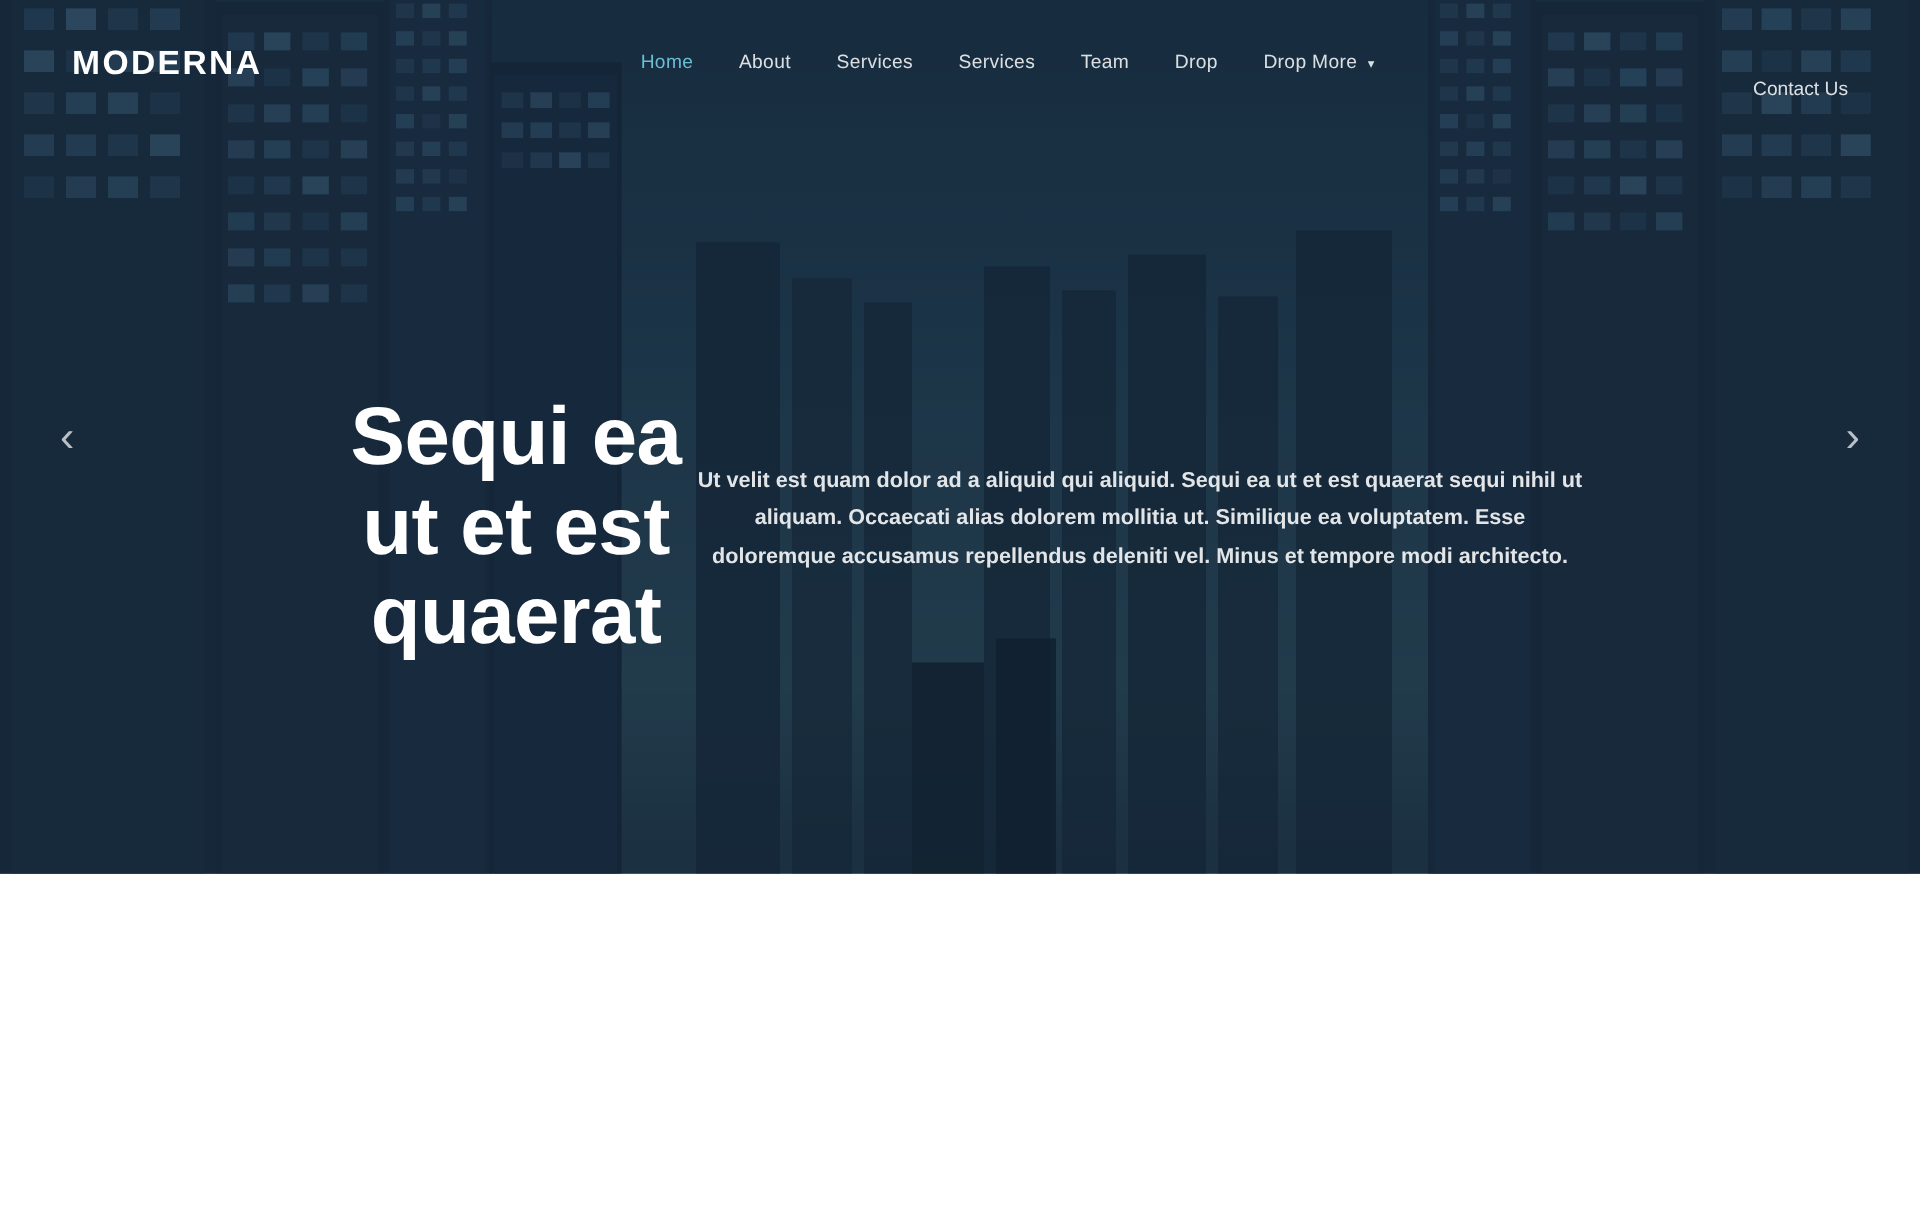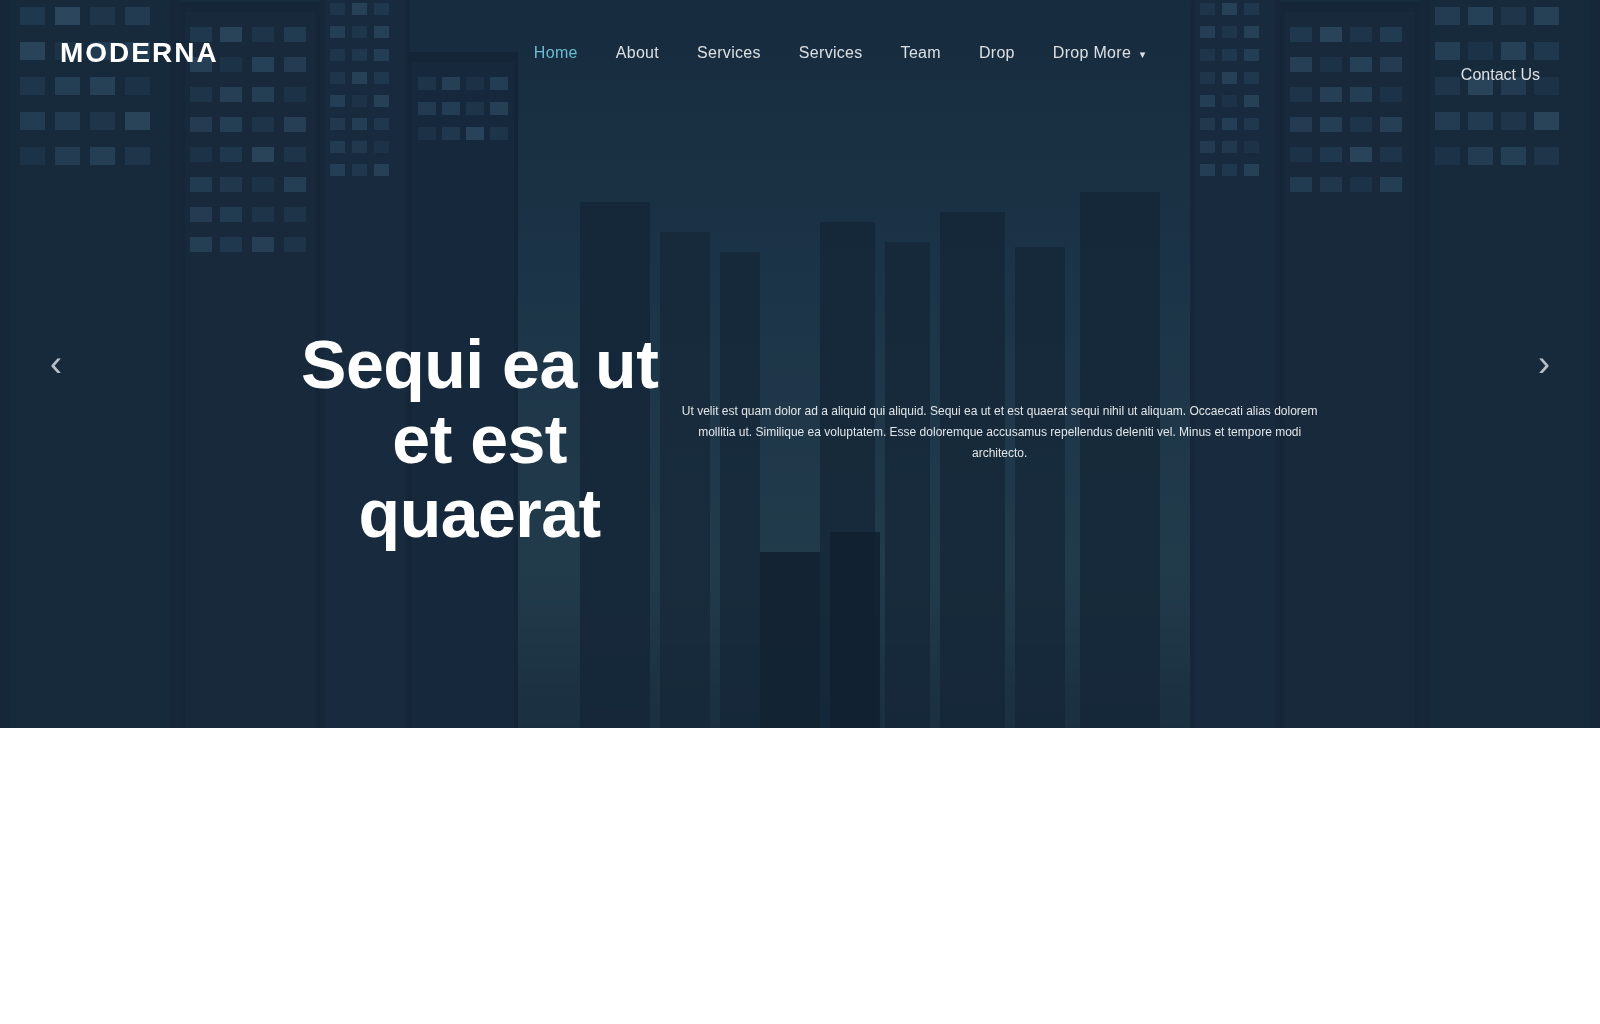--- a/index.html
+++ b/index.html
@@ -119,25 +119,26 @@
     .hero-title {
       font-size: 68px;
       font-weight: 800;
       color: #ffffff;
       line-height: 1.1;
       margin-bottom: 36px;
       letter-spacing: -0.5px;
     }
 
     .hero-description {
-      font-size: 12px;
+      font-size: 18px;
       color: rgba(255,255,255,0.88);
       line-height: 1.75;
       margin-bottom: 50px;
       max-width: 740px;
+      font-weight: bold;
     }
 
     .read-more-btn {
       display: inline-block;
       border: 2px solid rgba(255,255,255,0.7);
       color: #ffffff;
       background: transparent;
       padding: 18px 52px;
       border-radius: 50px;
       font-size: 16px;

